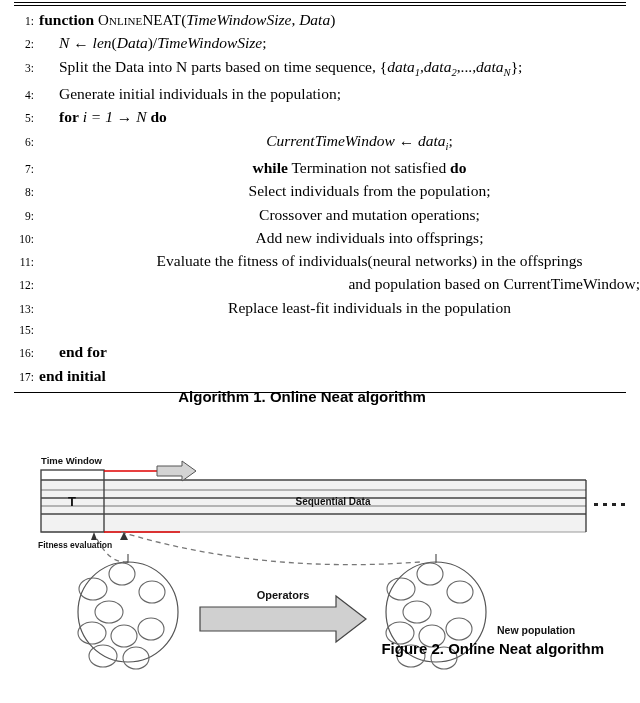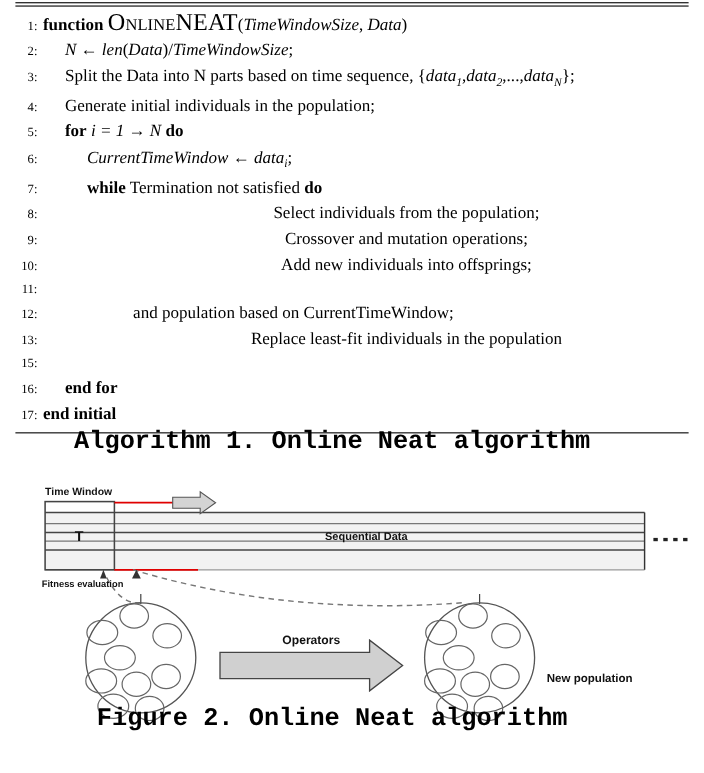--- a/index.html
+++ b/index.html
@@ -22,38 +22,38 @@
     white-space:nowrap;
   }
   .num{
     width:34px;min-width:34px;text-align:right;
     font-size:11.5px;padding-right:5px;
     font-family:"Liberation Serif",serif;
   }
   .txt{flex:1;}
   .kw{font-weight:bold;}
   .mathit{font-style:italic;font-family:Liberation Serif, serif;}
-  .sc{font-variant:small-caps;font-size:22px;letter-spacing:.1px;}
+  .sc{font-variant:small-caps;font-size:15px;letter-spacing:.1px;}
   sub{font-size:.68em;font-style:italic;}
   .i1{padding-left:20px;}
-  .i2{padding-left:40px;}
+  .i2{padding-left:40px;text-align:center;}
   .i3{padding-left:60px;text-align:center;}
-  .i4{padding-left:82px;}
+  .i4{padding-left:82px;text-align:right;}
   .i15{padding-left:28px;}
 
   .cap{
     position:absolute;width:604px;text-align:center;
-    font-weight:bold;font-size:23px;
-    font-family:Liberation Mono, monospace;
+    font-weight:bold;font-size:15px;
+    font-family:Liberation Sans, sans-serif;
   }
   .cap-algo{top:388px;}
-  .cap-fig{top:640px;}
+  .cap-fig{top:640px;text-align:right;}
 
   
-  .fig{position:absolute;left:0;top:430px;width:640px;height:245px;}
+  .fig{position:absolute;left:0;top:444px;width:640px;height:245px;}
   .fig svg{display:block;}
   .lbl{
     font-family:"Liberation Sans",sans-serif;
     font-weight:bold;fill:#111;
   }
 </style>
 </head>
 <body>
 
 <div class="algo">
@@ -107,20 +107,21 @@
       <span class="txt i3">Crossover and mutation operations;</span>
     </div>
 
     <div class="ln">
       <span class="num">10:</span>
       <span class="txt i3">Add new individuals into offsprings;</span>
     </div>
 
     <div class="ln">
       <span class="num">11:</span>
+      <span class="txt i3">Evaluate the fitness of individuals(neural networks) in the offsprings</span>
     </div>
 
     <div class="ln">
       <span class="num">12:</span>
       <span class="txt i4">and population based on CurrentTimeWindow;</span>
     </div>
 
     <div class="ln">
       <span class="num">13:</span>
       <span class="txt i3">Replace least-fit individuals in the population</span>

